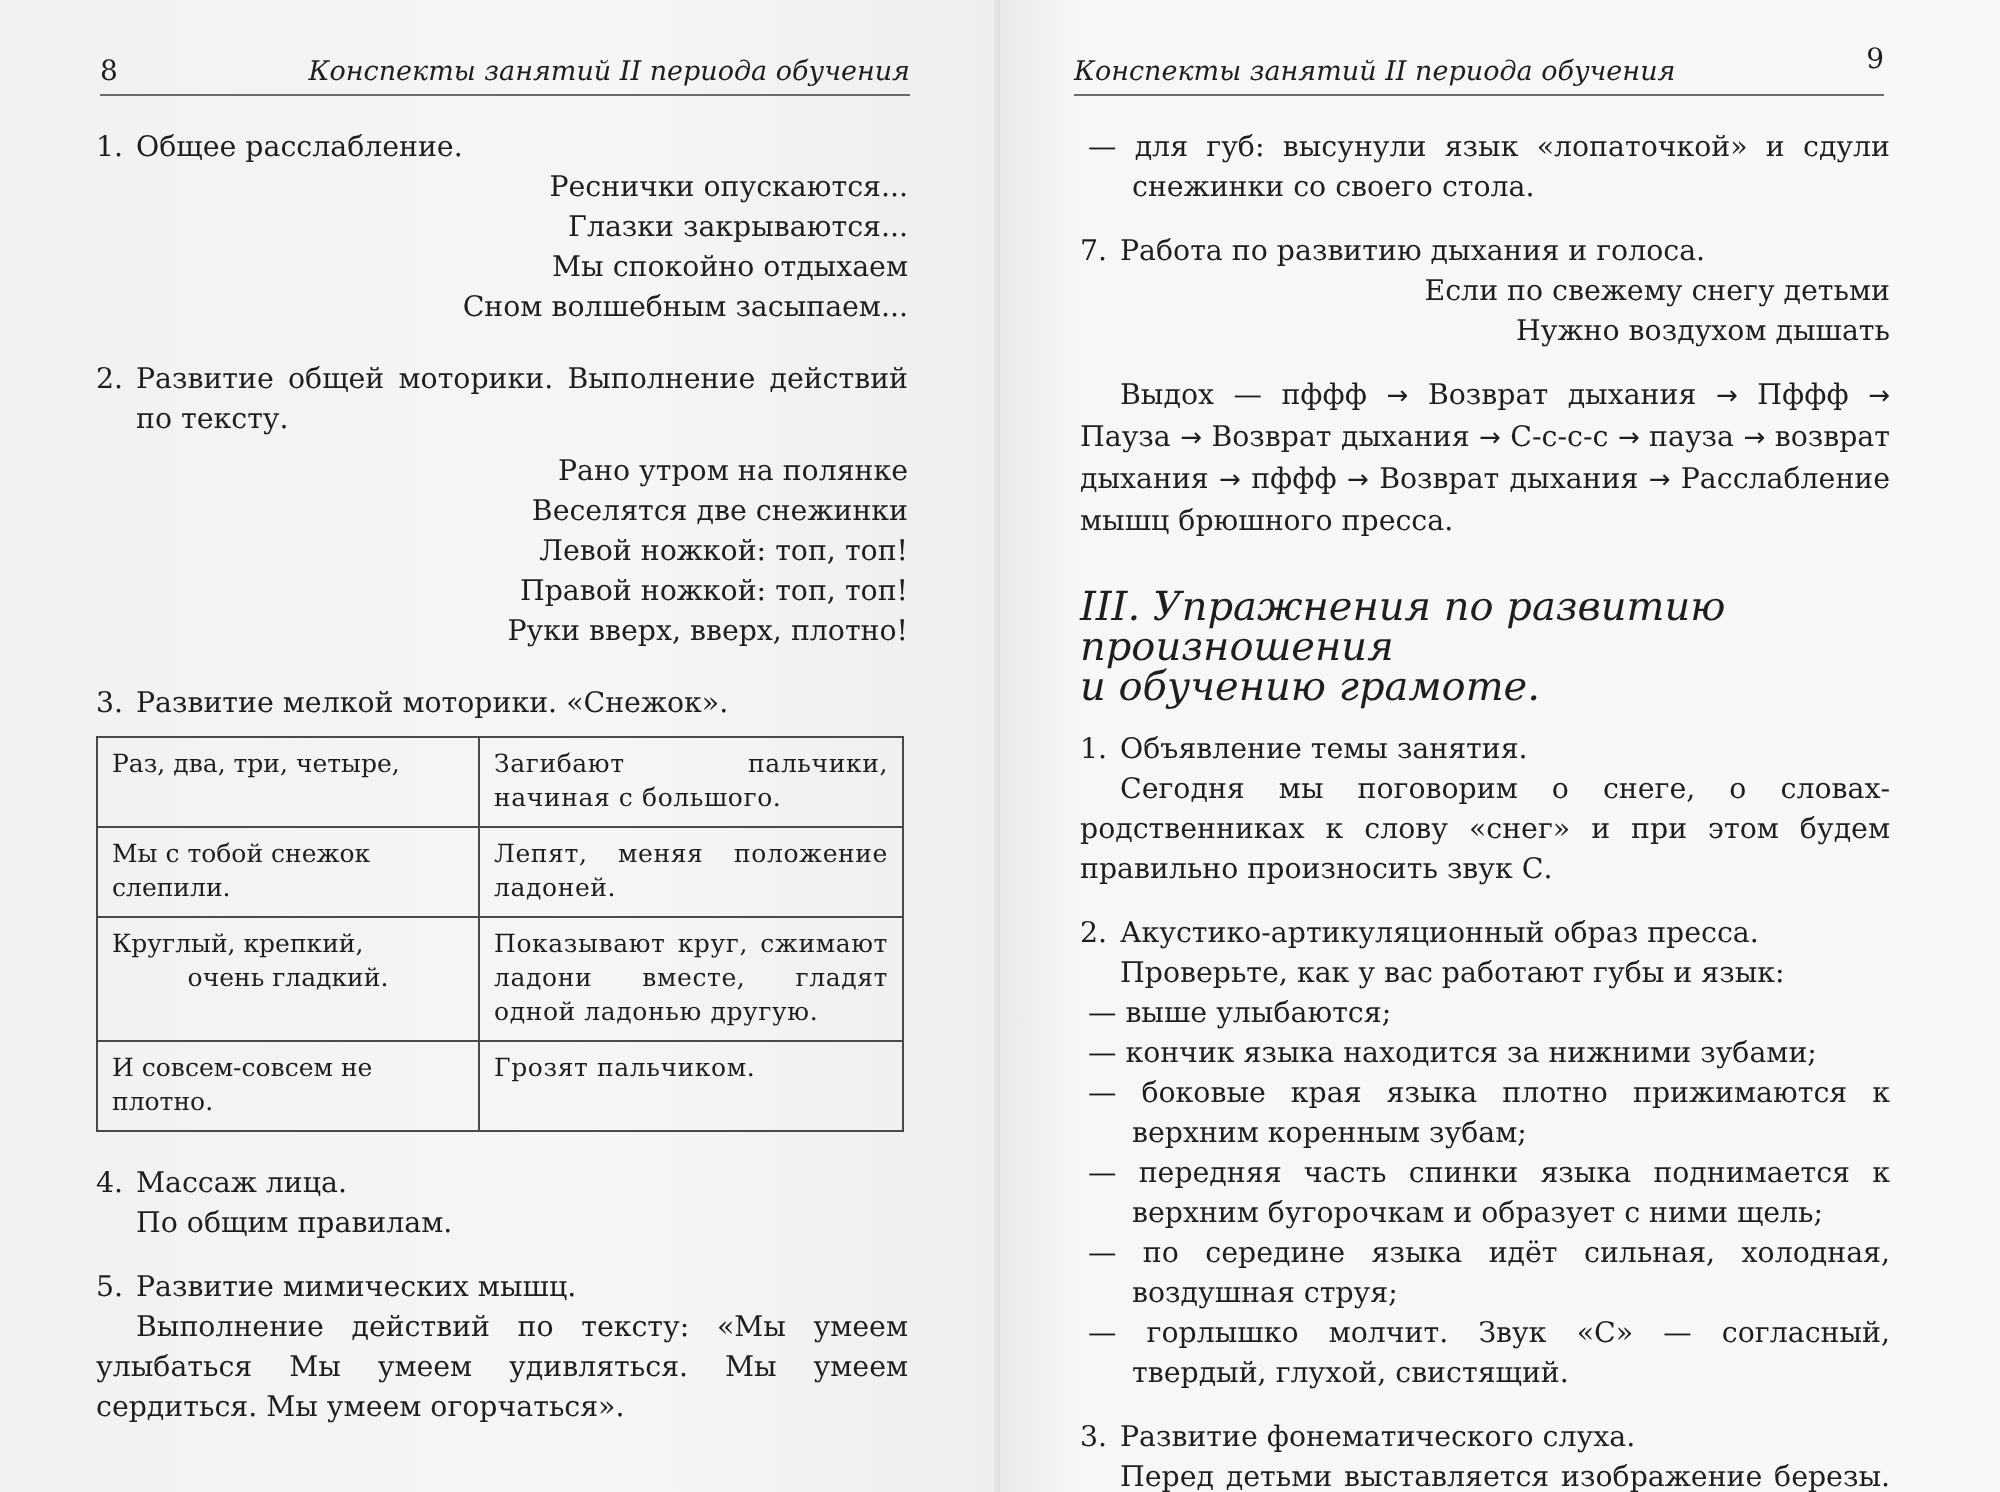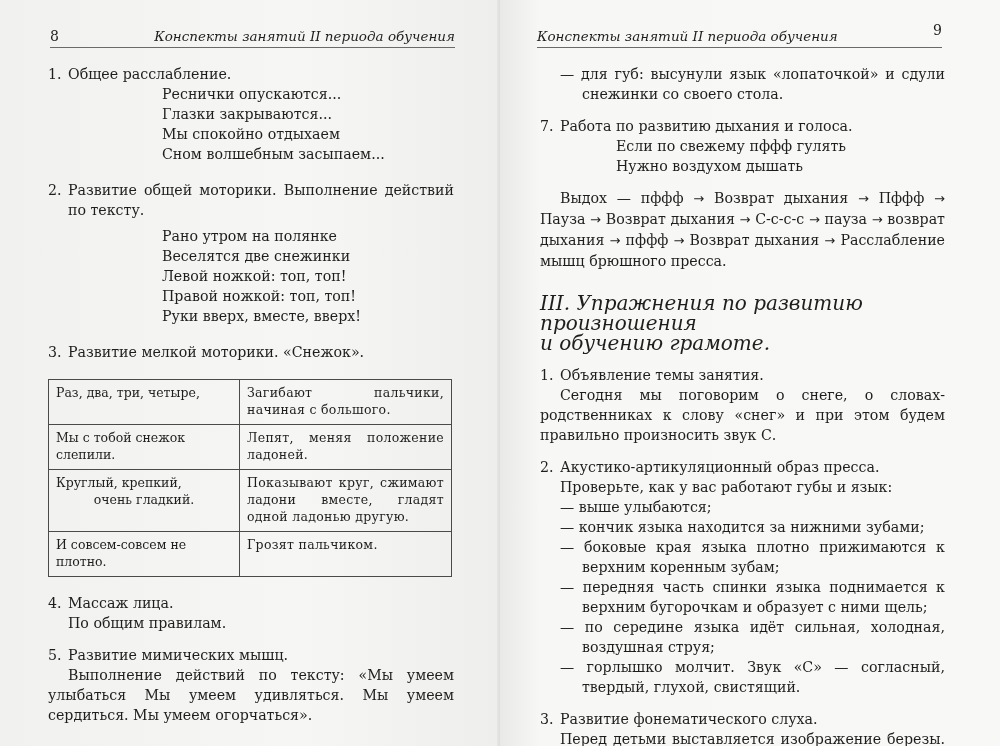--- a/index.html
+++ b/index.html
@@ -24,31 +24,31 @@
     .pageno { font-style: normal; font-size: 14px; }
     .right .running-head { left: 37px; }
     .right .pageno { position: relative; top: -6px; }
 
     .content { position: absolute; top: 64px; font-size: 14.2px; line-height: 20px; }
     .left .content { left: 48px; width: 406px; }
     .right .content { left: 40px; width: 405px; }
 
     .item-title { padding-left: 20px; text-indent: -20px; }
     .item-title .num { display: inline-block; width: 20px; text-indent: 0; }
-    .poem { margin-left: 114px; }
+    .poem { margin-left: 114px; text-align: right; }
     .poem div { white-space: nowrap; }
     .gap-lg { height: 16px; }
     .gap-md { height: 12px; }
     .gap-sm { height: 6px; }
     .indent-p { text-indent: 20px; text-align: justify; }
     .just { text-align: justify; text-align-last: left; }
-    .dash-item { padding-left: 26px; text-indent: -22px; margin-left: 16px; }
+    .dash-item { padding-left: 26px; text-indent: -22px; margin-left: 0; }
     .para-indented { padding-left: 20px; }
 
-    table.snow { border-collapse: collapse; width: 404px; margin-left: 0; margin-top: 17px; font-size: 12.5px; line-height: 17px; }
+    table.snow { border-collapse: collapse; width: 404px; margin-left: 0; margin-top: 6px; font-size: 12.5px; line-height: 17px; }
     table.snow td { border: 1px solid #4a4a48; vertical-align: top; padding: 4px 7px 6px 7px; }
     table.snow td.l { width: 176px; }
     table.snow td.r { text-align: justify; letter-spacing: 0.3px; }
     .right-align { text-align: center; }
 
     .section-head { font-style: italic; font-size: 20px; }
     .arrow { font-family: "DejaVu Sans", sans-serif; font-size: 13px; }
   </style>
 </head>
 <body>
@@ -72,21 +72,21 @@
       </div>
       <div class="gap-lg"></div>
 
       <div class="item-title just"><span class="num">2.</span><span>Развитие общей моторики. Выполнение действий по тексту.</span></div>
       <div class="gap-sm"></div>
       <div class="poem">
         <div>Рано утром на полянке</div>
         <div>Веселятся две снежинки</div>
         <div>Левой ножкой: топ, топ!</div>
         <div>Правой ножкой: топ, топ!</div>
-        <div>Руки вверх, вместе, вверх!</div>
+        <div>Руки вверх, вверх, плотно!</div>
       </div>
       <div class="gap-lg"></div>
 
       <div class="item-title"><span class="num">3.</span><span>Развитие мелкой моторики. «Снежок».</span></div>
       <table class="snow">
         <tbody>
             <tr>
           <td class="l">Раз, два, три, четыре,</td>
           <td class="r">Загибают пальчики, начиная с большого.</td>
         </tr>
@@ -126,21 +126,21 @@
       <span>Конспекты занятий II периода обучения</span>
       <span class="pageno">9</span>
     </div>
 
     <div class="content">
       <div class="dash-item just">— для губ: высунули язык «лопаточкой» и сдули снежинки со своего стола.</div>
       <div class="gap-md"></div>
 
       <div class="item-title"><span class="num">7.</span><span>Работа по развитию дыхания и голоса.</span></div>
       <div class="poem" style="margin-left:76px">
-        <div>Если по свежему пффф гулять</div>
+        <div>Если по свежему снегу детьми</div>
         <div>Нужно воздухом дышать</div>
       </div>
       <div class="gap-md"></div>
       <div class="indent-p" id="breath-seq"><span>Выдох — пффф</span> <span class="arrow">→</span> <span>Возврат дыхания</span> <span class="arrow">→</span> <span>Пффф</span> <span class="arrow">→</span> <span>Пауза</span> <span class="arrow">→</span> <span>Возврат дыхания</span> <span class="arrow">→</span> <span>С-с-с-с</span> <span class="arrow">→</span> <span>пауза</span> <span class="arrow">→</span> <span>возврат дыхания</span> <span class="arrow">→</span> <span>пффф</span> <span class="arrow">→</span> <span>Возврат дыхания</span> <span class="arrow">→</span> <span>Расслабление мышц брюшного пресса.</span></div>
       <div class="gap-lg"></div>
       <div class="gap-sm"></div>
 
       <div class="section-head">
         <div>III. Упражнения по развитию произношения</div>
         <div>и обучению грамоте.</div>

